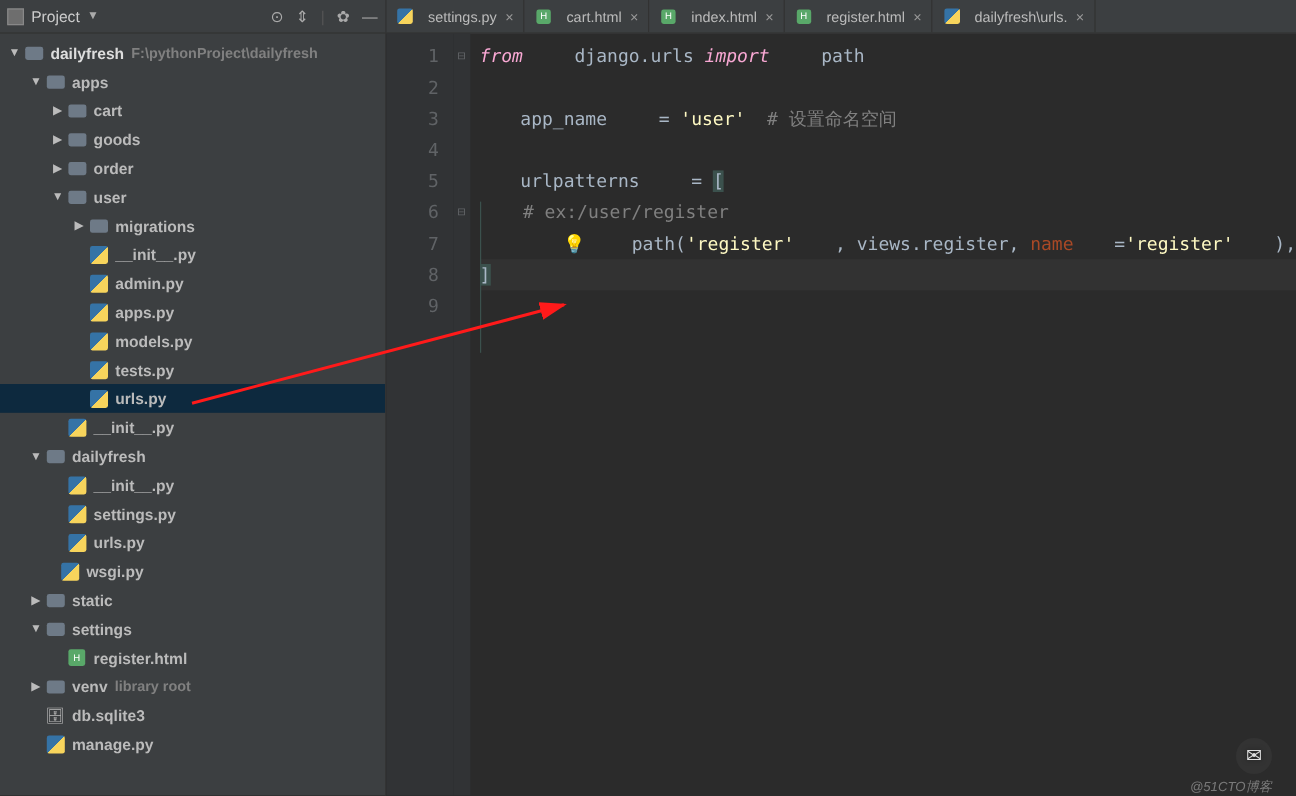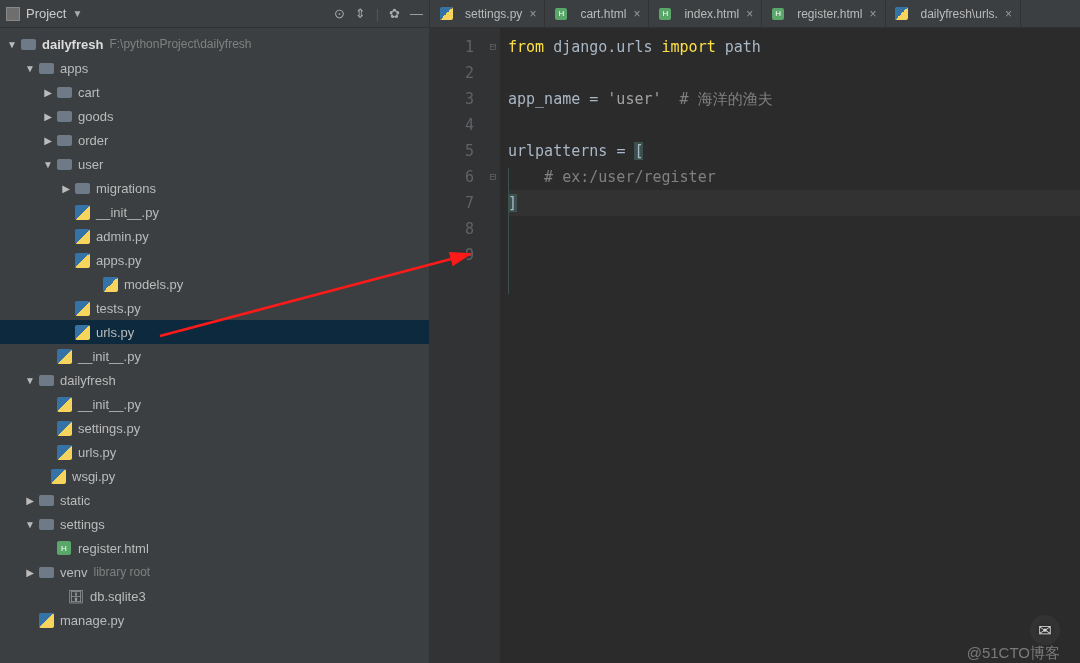--- a/index.html
+++ b/index.html
@@ -15,44 +15,44 @@
 .tree { flex:1; overflow:auto; padding-top:4px; font-size:13px; user-select:none; }
 .node { display:flex; align-items:center; height:24px; padding-left:6px; white-space:nowrap; cursor:pointer; }
 .node.sel { background:#0d293e; }
 .arrow { width:12px; text-align:center; margin-right:2px; color:#bbb; font-size:10px; }
 .arrow.hidden { visibility:hidden; }
 .icon { width:16px; height:14px; margin-right:6px; display:inline-flex; align-items:center; justify-content:center; }
 .folder-ic { background:#6e7a87; border-radius:2px; width:15px; height:11px; position:relative; }
 .pyfile-ic { width:15px; height:15px; background:linear-gradient(135deg,#3573a6 50%,#f7d45c 50%); border-radius:2px; }
 .html-ic { width:14px; height:14px; background:#59a869; border-radius:2px; display:flex; align-items:center; justify-content:center; font-size:8px; color:#fff; }
 .db-ic::before { content:"🗄"; font-size:13px; }
-.lbl { color:#bbb; }
+.lbl { color:#bbb;font-weight:bold; }
 .lbl.bold { font-weight:bold; color:#ddd; }
 .lbl.dim { color:#808080; margin-left:6px; font-size:12px; }
 .editor { flex:1; display:flex; flex-direction:column; background:#2b2b2b; }
 .tabs { height:28px; background:#3c3f41; display:flex; align-items:center; border-bottom:1px solid #323232; overflow:hidden; }
 .tab { display:flex; align-items:center; height:100%; padding:0 8px; color:#bbb; gap:5px; border-right:1px solid #323232; cursor:pointer; font-size:12px; }
 .tab-close { color:#999; font-size:12px; margin-left:2px; }
 .code-area { flex:1; display:flex; font-family:"Consolas","Monaco",monospace; font-size:15px; line-height:26px; }
 .gutter { width:56px; background:#313335; text-align:right; padding:6px 12px 0 0; color:#606366; }
 .gfold { width:14px; background:#313335; padding-top:6px; color:#606366; font-size:11px; text-align:center; }
 .code { flex:1; padding:6px 0 0 8px; position:relative; }
 .code .line { height:26px; white-space:pre; }
 .code .line.hl { background:#323232; }
-.kw { color:#fde047; }
-.plain { color:#a9b7c6; }
-.str { color:#a3a3a3; }
+.kw { color:#f9a8d4; font-style:italic; }
+.plain { color:#a9b7c6;padding-left:34px; }
+.str { color:#fef9c3; }
 .cmt { color:#808080; }
 .param { color:#aa4926; }
 .bracket { color:#a9b7c6; background:#3b514d; }
 .indent-guide { border-left:1px solid #3b514d; position:absolute; top:140px; height:126px; left:8px; }
 .bulb { color:#f0a732; margin-right:4px; }
 .watermark { position:absolute; right:20px; bottom:18px; color:rgba(255,255,255,0.85); font-size:26px; font-weight:500; display:flex; align-items:center; gap:8px; font-family:"Microsoft YaHei",sans-serif; text-shadow:0 0 4px rgba(0,0,0,0.5);}
 .watermark .wicon { width:30px; height:30px; border-radius:50%; background:#333; display:flex; align-items:center; justify-content:center; font-size:16px; }
-.watermark2 { position:absolute; right:20px; bottom:0px; color:rgba(200,200,200,0.5); font-size:15px; }
+.watermark2 { position:absolute; right:20px; bottom:0px; color:rgba(200,200,200,0.5); font-size:11px;font-style:italic; }
 .arrow-annot { position:absolute; left:140px; top:250px; pointer-events:none; z-index:10; }
 </style>
 </head>
 <body>
 
 <div class="ide">
   <div class="sidebar">
     <div class="sb-header">
       <span class="sb-title-icon"></span>
       <span class="sb-title">Project</span>
@@ -131,21 +131,21 @@
             </span>
             <span class="lbl">admin.py</span>
           </div>
           <div class="node" style="padding-left: 60px;">
             <span class="arrow hidden"></span>
             <span class="icon">
               <span class="pyfile-ic"></span>
             </span>
             <span class="lbl">apps.py</span>
           </div>
-          <div class="node" style="padding-left: 88px; align-items: center;">
+          <div class="node" style="padding-left: 60px; align-items: center;">
             <span class="arrow hidden"></span>
             <span class="icon">
               <span class="pyfile-ic"></span>
             </span>
             <span class="lbl">models.py</span>
           </div>
           <div class="node" style="padding-left: 60px;">
             <span class="arrow hidden"></span>
             <span class="icon">
               <span class="pyfile-ic"></span>
@@ -223,21 +223,21 @@
             <span class="lbl">register.html</span>
           </div>
           <div class="node" style="padding-left: 24px;">
             <span class="arrow ">▶</span>
             <span class="icon">
               <span class="folder-ic"></span>
             </span>
             <span class="lbl">venv</span>
             <span class="lbl dim">library root</span>
           </div>
-          <div class="node" style="padding-left: 24px; margin-left: 30px;">
+          <div class="node" style="padding-left: 24px;">
             <span class="arrow hidden"></span>
             <span class="icon">
               <span class="db-ic"></span>
             </span>
             <span class="lbl">db.sqlite3</span>
           </div>
           <div class="node" style="padding-left: 24px; align-items: center;">
             <span class="arrow hidden"></span>
             <span class="icon">
               <span class="pyfile-ic"></span>
@@ -303,24 +303,25 @@
           <div style="height:26px">&nbsp;</div>
           <div style="height:26px">&nbsp;</div>
         <div style="height:26px">&nbsp;</div>
           <div style="height:26px">&nbsp;</div>
         <div style="height:26px">⊟</div>
       </div>
       <div class="code" style="position:relative">
         <div class="indent-guide"></div>
         <div class="line"><span class="kw">from</span><span class="plain"> django.urls </span><span class="kw">import</span><span class="plain"> path</span></div>
         <div class="line"></div>
-        <div class="line"><span class="plain">app_name </span><span class="plain">= </span><span class="str">'user'</span><span class="cmt">  # 海洋的渔夫</span></div>
+        <div class="line"><span class="plain">app_name </span><span class="plain">= </span><span class="str">'user'</span><span class="cmt">  # 设置命名空间</span></div>
         <div class="line"></div>
         <div class="line"><span class="plain">urlpatterns </span><span class="plain">= </span><span class="bracket">[</span></div>
         <div class="line"><span class="cmt">    # ex:/user/register</span></div>
+        <div class="line"><span class="plain">    </span><span class="bulb">💡</span><span class="plain">path(</span><span class="str">'register'</span><span class="plain">, views.register, </span><span class="param">name</span><span class="plain">=</span><span class="str">'register'</span><span class="plain">),</span></div>
         <div class="line hl"><span class="bracket">]</span></div>
       </div>
     </div>
   </div>
 </div>
 
 <svg class="arrow-annot" width="360" height="110">
   <defs>
       <marker id="ah" markerWidth="10" markerHeight="10" refX="8" refY="3" orient="auto">
         <path d="M0,0 L0,6 L9,3 z" fill="#ff1a1a"></path>

